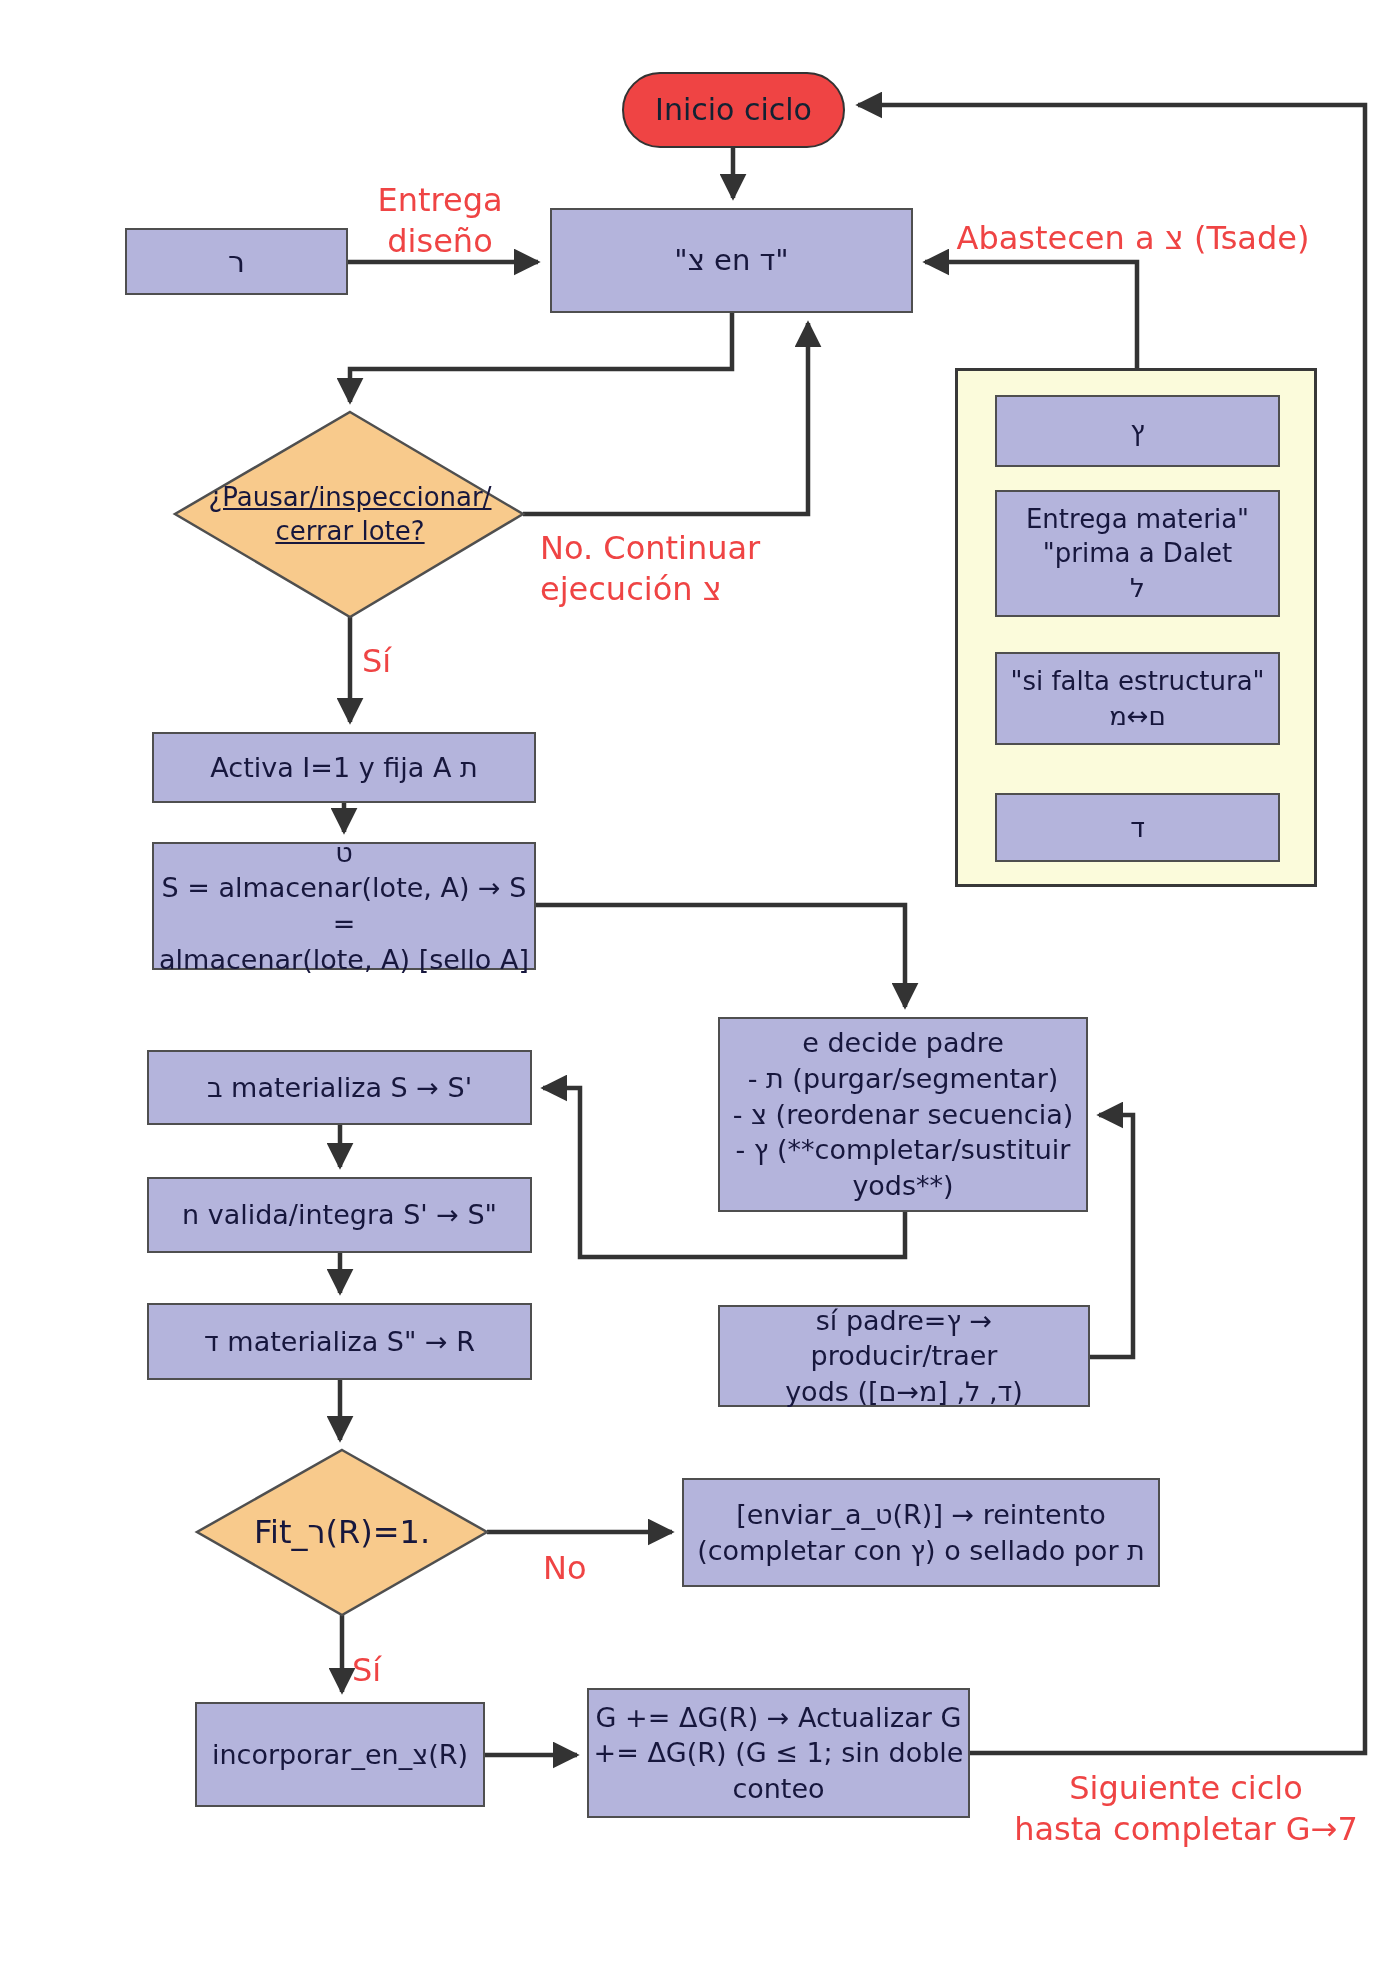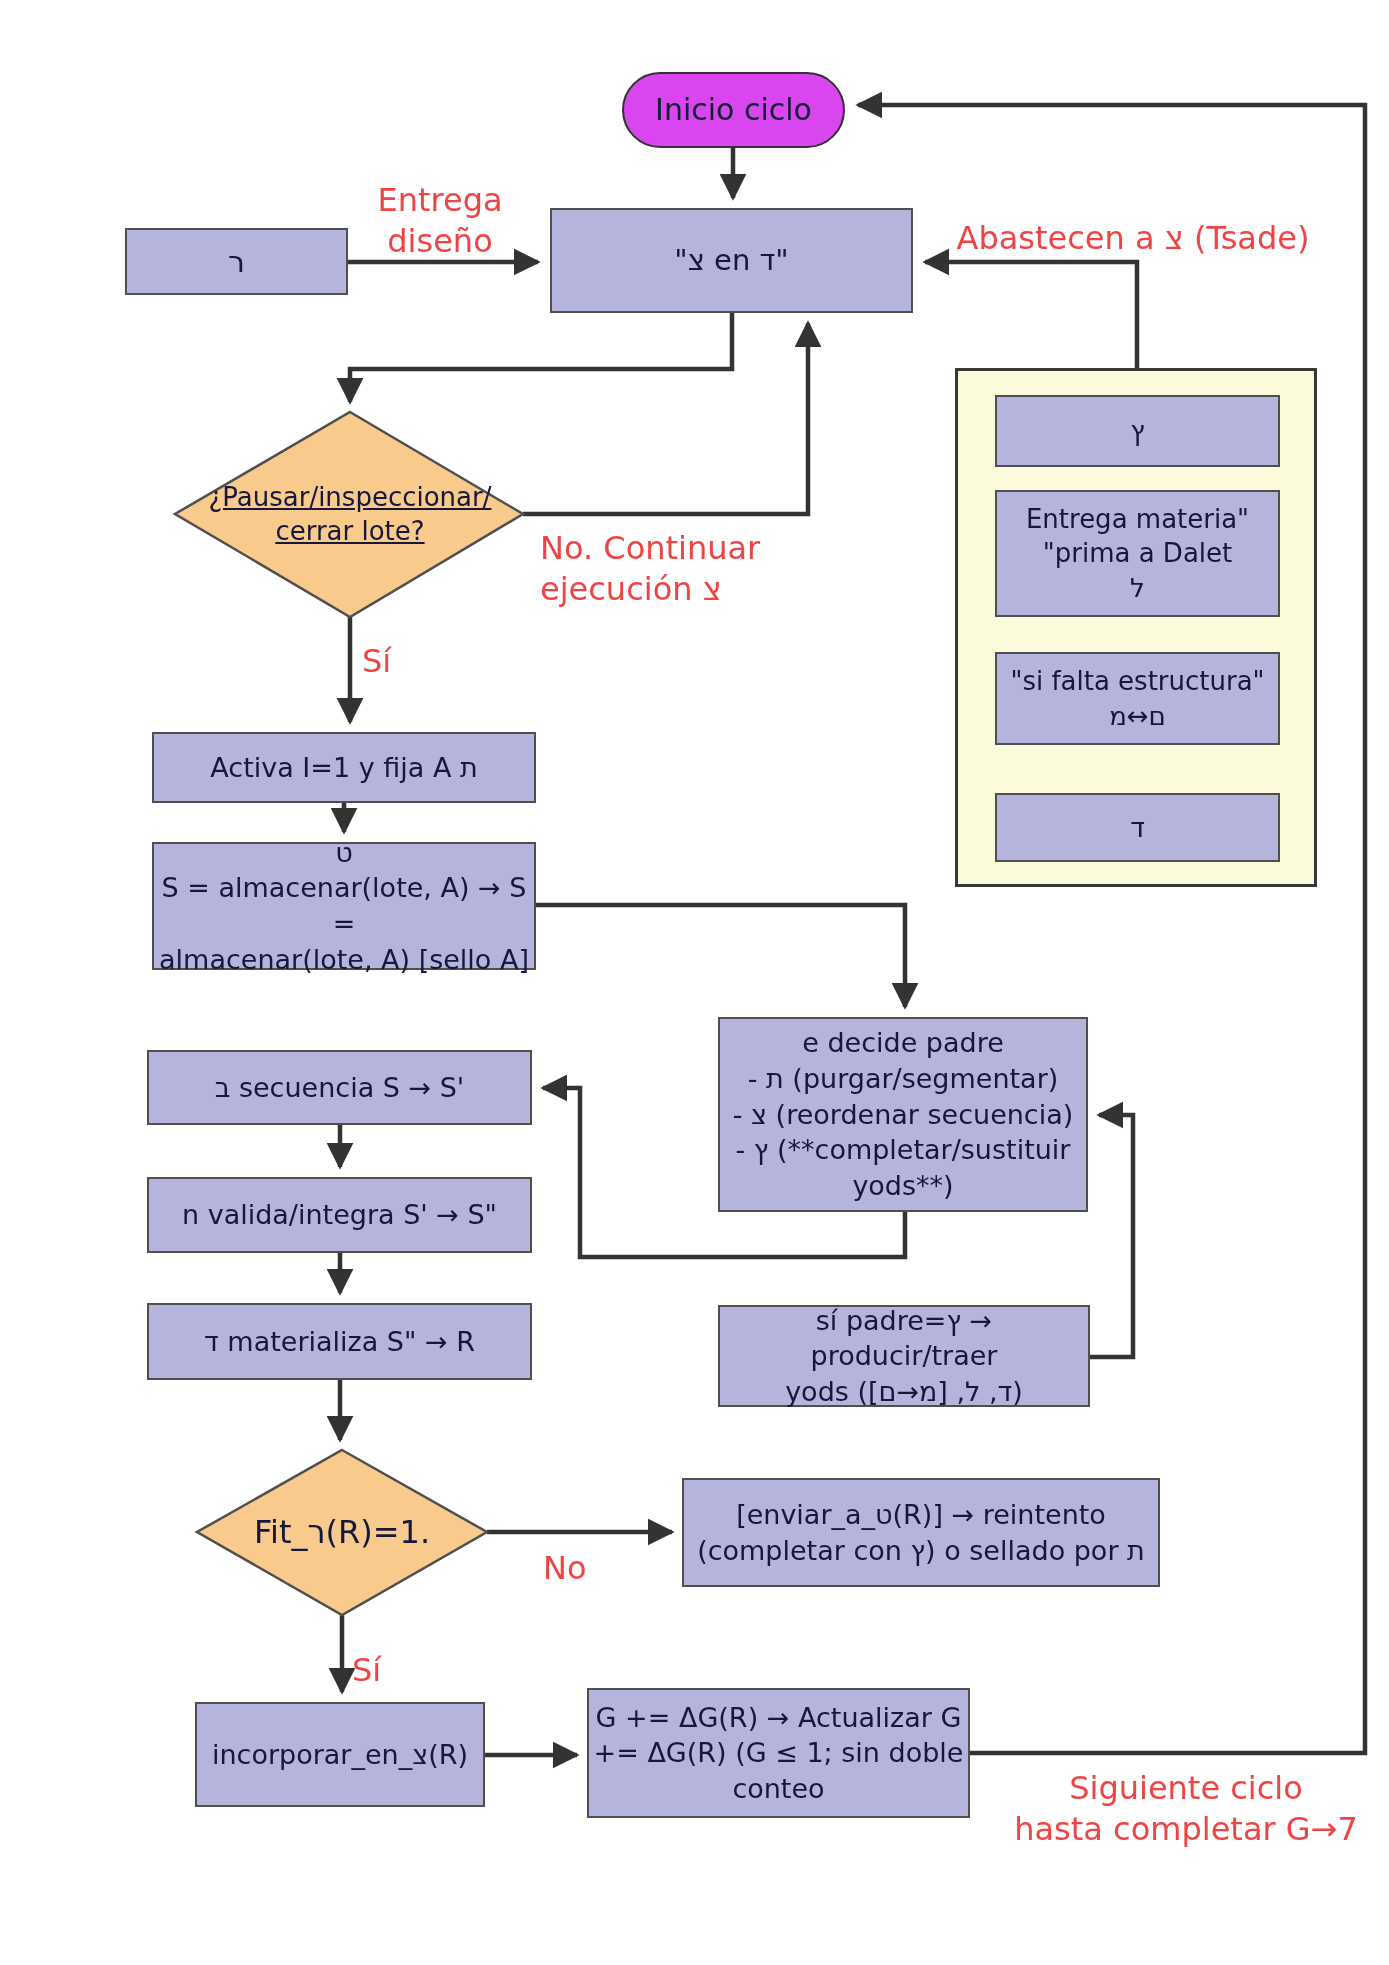--- a/index.html
+++ b/index.html
@@ -6,21 +6,21 @@
   .canvas{
     position:relative;width:1389px;height:1965px;background:#ffffff;
     font-family:"DejaVu Sans",sans-serif;color:#17173d;overflow:hidden;
   }
   .wires{position:absolute;left:0;top:0;width:1389px;height:1965px;}
   .node{
     position:absolute;display:flex;flex-direction:column;align-items:center;justify-content:center;
     text-align:center;box-sizing:border-box;line-height:1.32;
   }
   .box{background:#b4b4dc;border:2.5px solid #4f4f4f;font-size:27px;}
-  .terminator{background:#d946ef;border:2.5px solid #333;border-radius:40px;font-size:30px;color:#123;}
+  .terminator{background:#ef4444;border:2.5px solid #333;border-radius:40px;font-size:30px;color:#123;}
   .container-box{background:#fbfbdb;border:3px solid #383838;}
   .dtext{position:absolute;display:flex;flex-direction:column;align-items:center;justify-content:center;
     text-align:center;line-height:1.3;font-size:26px;background:transparent;}
   .elabel{position:absolute;color:#ef4444;font-size:32px;line-height:1.28;text-align:center;}
   .bo{unicode-bidi:bidi-override;direction:ltr;display:block;}
   .small{font-size:32px;}
 </style>
 </head>
 <body>
 
@@ -101,21 +101,21 @@
 
   <div class="node box" style="left:718px;top:1017px;width:370px;height:195px;">
     <span class="bo">e decide padre</span>
     <span class="bo">- ת (purgar/segmentar)</span>
     <span class="bo">- צ (reordenar secuencia)</span>
     <span class="bo">- ץ (**completar/sustituir</span>
     <span class="bo">yods**)</span>
   </div>
 
   <div class="node box" style="left:147px;top:1050px;width:385px;height:75px;">
-    <span class="bo">ב secuencia S → S'</span>
+    <span class="bo">ב materializa S → S'</span>
   </div>
   <div class="node box" style="left:147px;top:1177px;width:385px;height:76px;">
     <span class="bo">n valida/integra S' → S"</span>
   </div>
   <div class="node box" style="left:147px;top:1303px;width:385px;height:77px;">
     <span class="bo">ד materializa S" → R</span>
   </div>
 
   <div class="node box" style="left:718px;top:1305px;width:372px;height:102px;">
     <span class="bo">sí padre=ץ → producir/traer</span>

